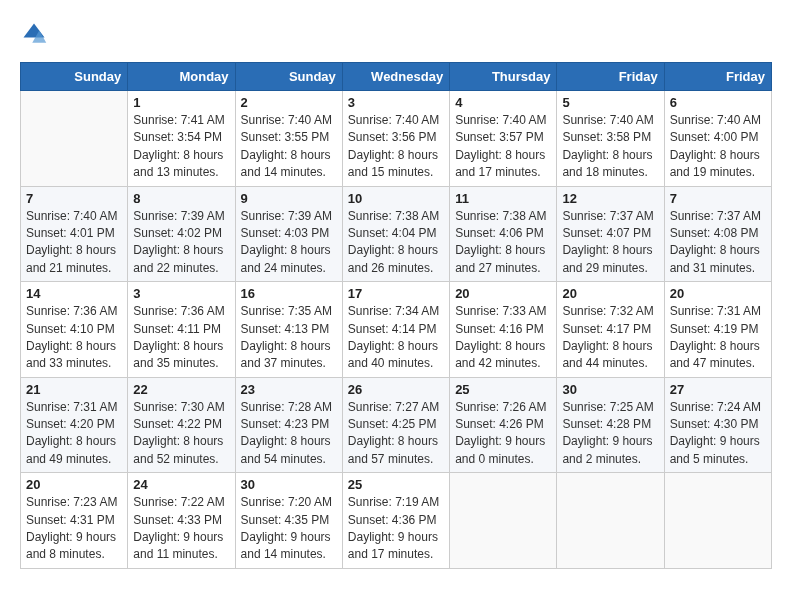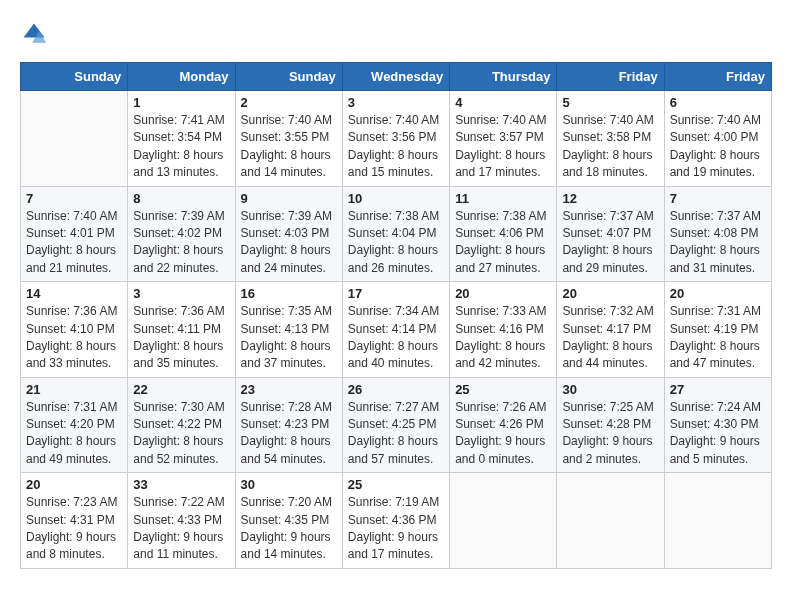--- a/index.html
+++ b/index.html
@@ -251,21 +251,21 @@
             <span class="day-num">27</span>
             <div class="day-detail">Sunrise: 7:24 AM<br>Sunset: 4:30 PM<br>Daylight: 9 hours<br>and 5 minutes.</div>
           </td>
         </tr>
         <tr>
           <td>
             <span class="day-num">20</span>
             <div class="day-detail">Sunrise: 7:23 AM<br>Sunset: 4:31 PM<br>Daylight: 9 hours<br>and 8 minutes.</div>
           </td>
           <td>
-            <span class="day-num">33</span>
+            <span class="day-num">24</span>
             <div class="day-detail">Sunrise: 7:22 AM<br>Sunset: 4:33 PM<br>Daylight: 9 hours<br>and 11 minutes.</div>
           </td>
           <td>
             <span class="day-num">30</span>
             <div class="day-detail">Sunrise: 7:20 AM<br>Sunset: 4:35 PM<br>Daylight: 9 hours<br>and 14 minutes.</div>
           </td>
           <td>
             <span class="day-num">25</span>
             <div class="day-detail">Sunrise: 7:19 AM<br>Sunset: 4:36 PM<br>Daylight: 9 hours<br>and 17 minutes.</div>
           </td>

